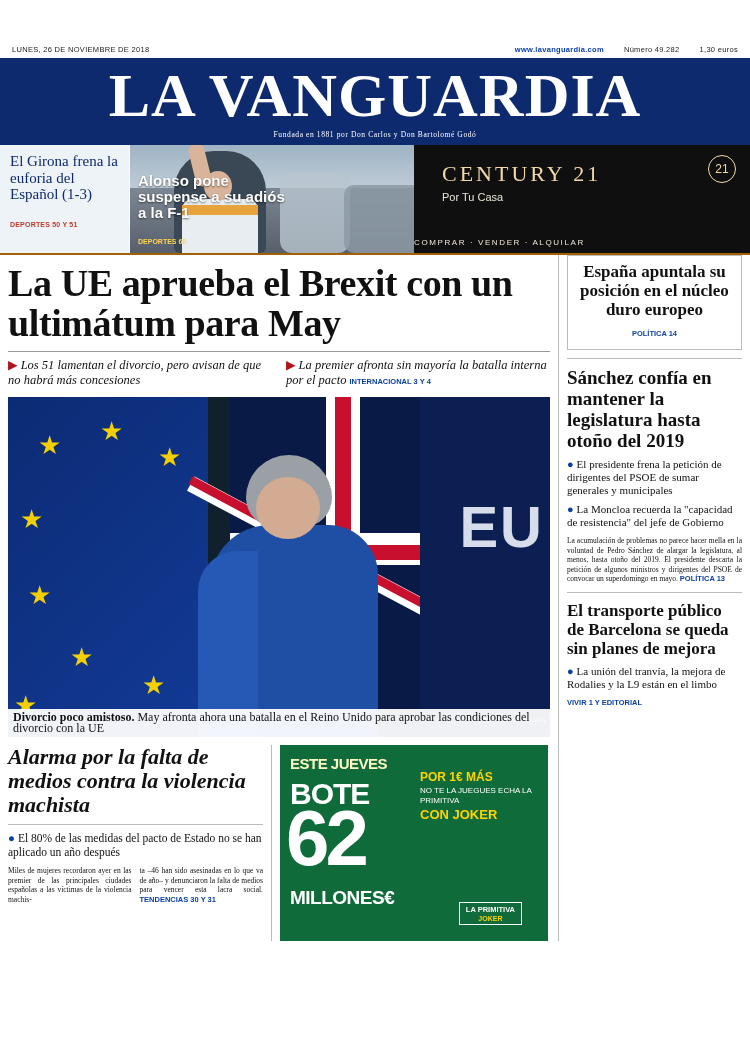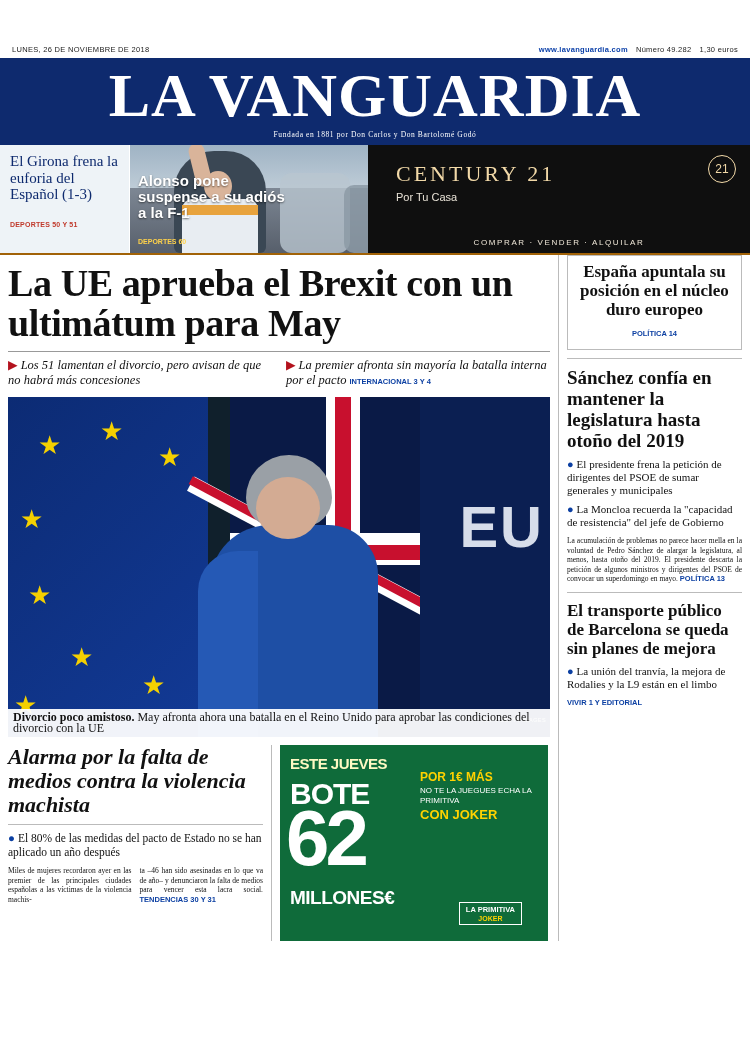--- a/index.html
+++ b/index.html
@@ -9,21 +9,21 @@
     color:#111;overflow:hidden;position:relative;
   }
   .page{width:750px;height:1052px;position:relative;margin-top:40px;}
 
   
   .topbar{
     height:18px;display:flex;align-items:center;justify-content:space-between;
     padding:0 12px;font-family:"Liberation Sans",sans-serif;font-size:7.5px;
     letter-spacing:.3px;color:#1a1a1a;
   }
-  .topbar .right{display:flex;gap:8px;align-items:center;}
+  .topbar .right{display:flex;gap:20px;align-items:center;}
   .topbar .web{color:#0a3fa8;font-weight:bold;}
   .topbar .issue{color:#222;}
 
   
   .masthead{
     background:#0e2a6e;color:#fff;text-align:center;
     padding:6px 0 4px;position:relative;
   }
   .masthead .title{
     font-family:"Liberation Serif",serif;font-weight:bold;
@@ -42,21 +42,21 @@
   }
   .promo-girona .h{
     font-family:"Liberation Serif",serif;font-size:15px;line-height:16.5px;
     color:#0e2a6e;font-weight:normal;
   }
   .promo-girona .tag{
     font-family:"Liberation Sans",sans-serif;font-size:7px;font-weight:bold;
     color:#c0392b;margin-top:18px;letter-spacing:.2px;
   }
   .promo-alonso{
-    width:238px;position:relative;overflow:hidden;background:#a21caf;
+    width:284px;position:relative;overflow:hidden;background:#a21caf;
   }
   .alonso-photo{position:absolute;inset:0;}
   .ph-sky{position:absolute;left:0;top:0;width:100%;height:46%;background:linear-gradient(180deg,#9fb3c4,#c3d0da);}
   .ph-crowd{position:absolute;left:0;top:40%;width:100%;height:60%;background:linear-gradient(180deg,#7d8794,#575f6b);}
   .ph-person{position:absolute;left:44px;top:6px;width:92px;height:102px;background:#3a4754;border-radius:40px 40px 6px 6px;}
   .ph-head{position:absolute;left:74px;top:26px;width:28px;height:30px;border-radius:50%;background:#d9b49a;}
   .ph-arm{position:absolute;left:62px;top:-2px;width:16px;height:44px;background:#d9b49a;transform:rotate(-14deg);border-radius:8px;}
   .ph-suit{position:absolute;left:52px;top:54px;width:76px;height:56px;background:#e8edf2;border-radius:10px 10px 0 0;}
   .ph-stripe{position:absolute;left:52px;top:60px;width:76px;height:10px;background:#e8a33d;}
   .ph-blur1{position:absolute;left:150px;top:28px;width:70px;height:80px;background:#b9c6cf;opacity:.8;border-radius:12px;}
@@ -69,21 +69,21 @@
   .alonso-tag{
     position:absolute;left:8px;bottom:8px;font-family:"Liberation Sans",sans-serif;
     font-size:7px;font-weight:bold;color:#ffd24a;
   }
   .promo-century{
     flex:1;background:#0f0f0f;color:#fff;position:relative;padding:16px 0 0 28px;box-sizing:border-box;
   }
   .century-name{font-family:"Liberation Serif",serif;font-size:22px;letter-spacing:3px;color:#f2d9a8;}
   .century-sub{font-family:"Liberation Sans",sans-serif;font-size:11px;margin-top:4px;color:#e9e3d7;}
   .century-foot{
-    position:absolute;left:0;right:0;bottom:6px;text-align:center;
+    position:absolute;left:0;right:0;bottom:6px;text-align:left;
     font-family:"Liberation Sans",sans-serif;font-size:8px;letter-spacing:1.6px;color:#efe7d8;
   }
   .century-badge{
     position:absolute;right:14px;top:10px;width:26px;height:26px;border-radius:50%;
     border:1.5px solid #f2d9a8;color:#f2d9a8;font-family:"Liberation Sans",sans-serif;
     font-size:12px;display:flex;align-items:center;justify-content:center;
   }
 
   
   .body{display:flex;padding:0 8px;box-sizing:border-box;}

